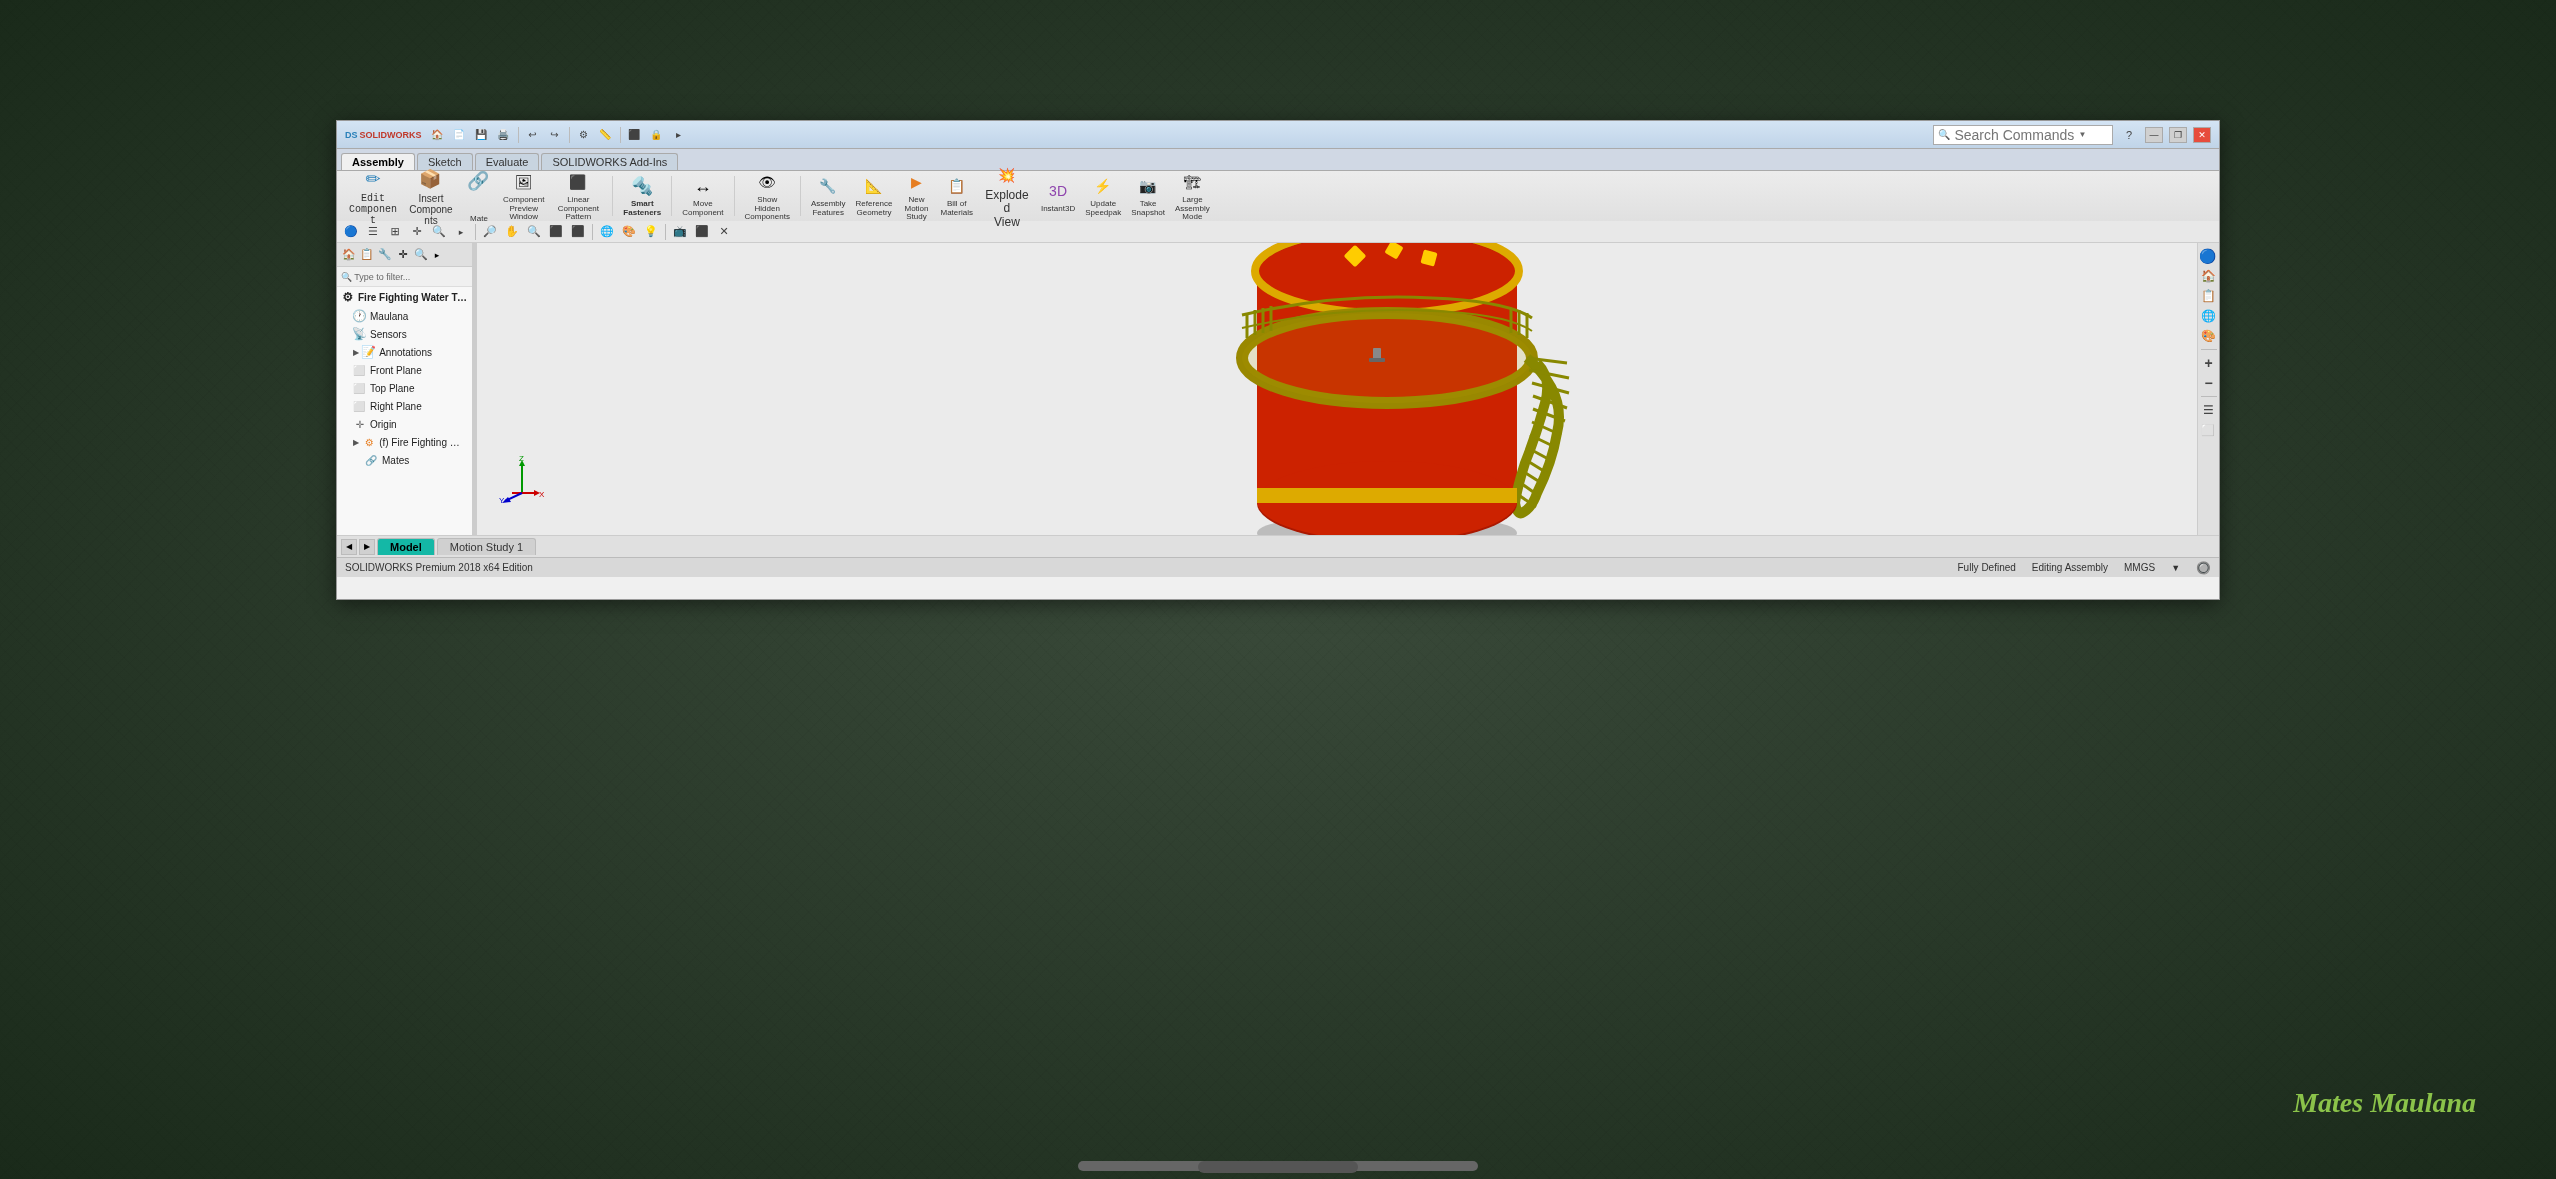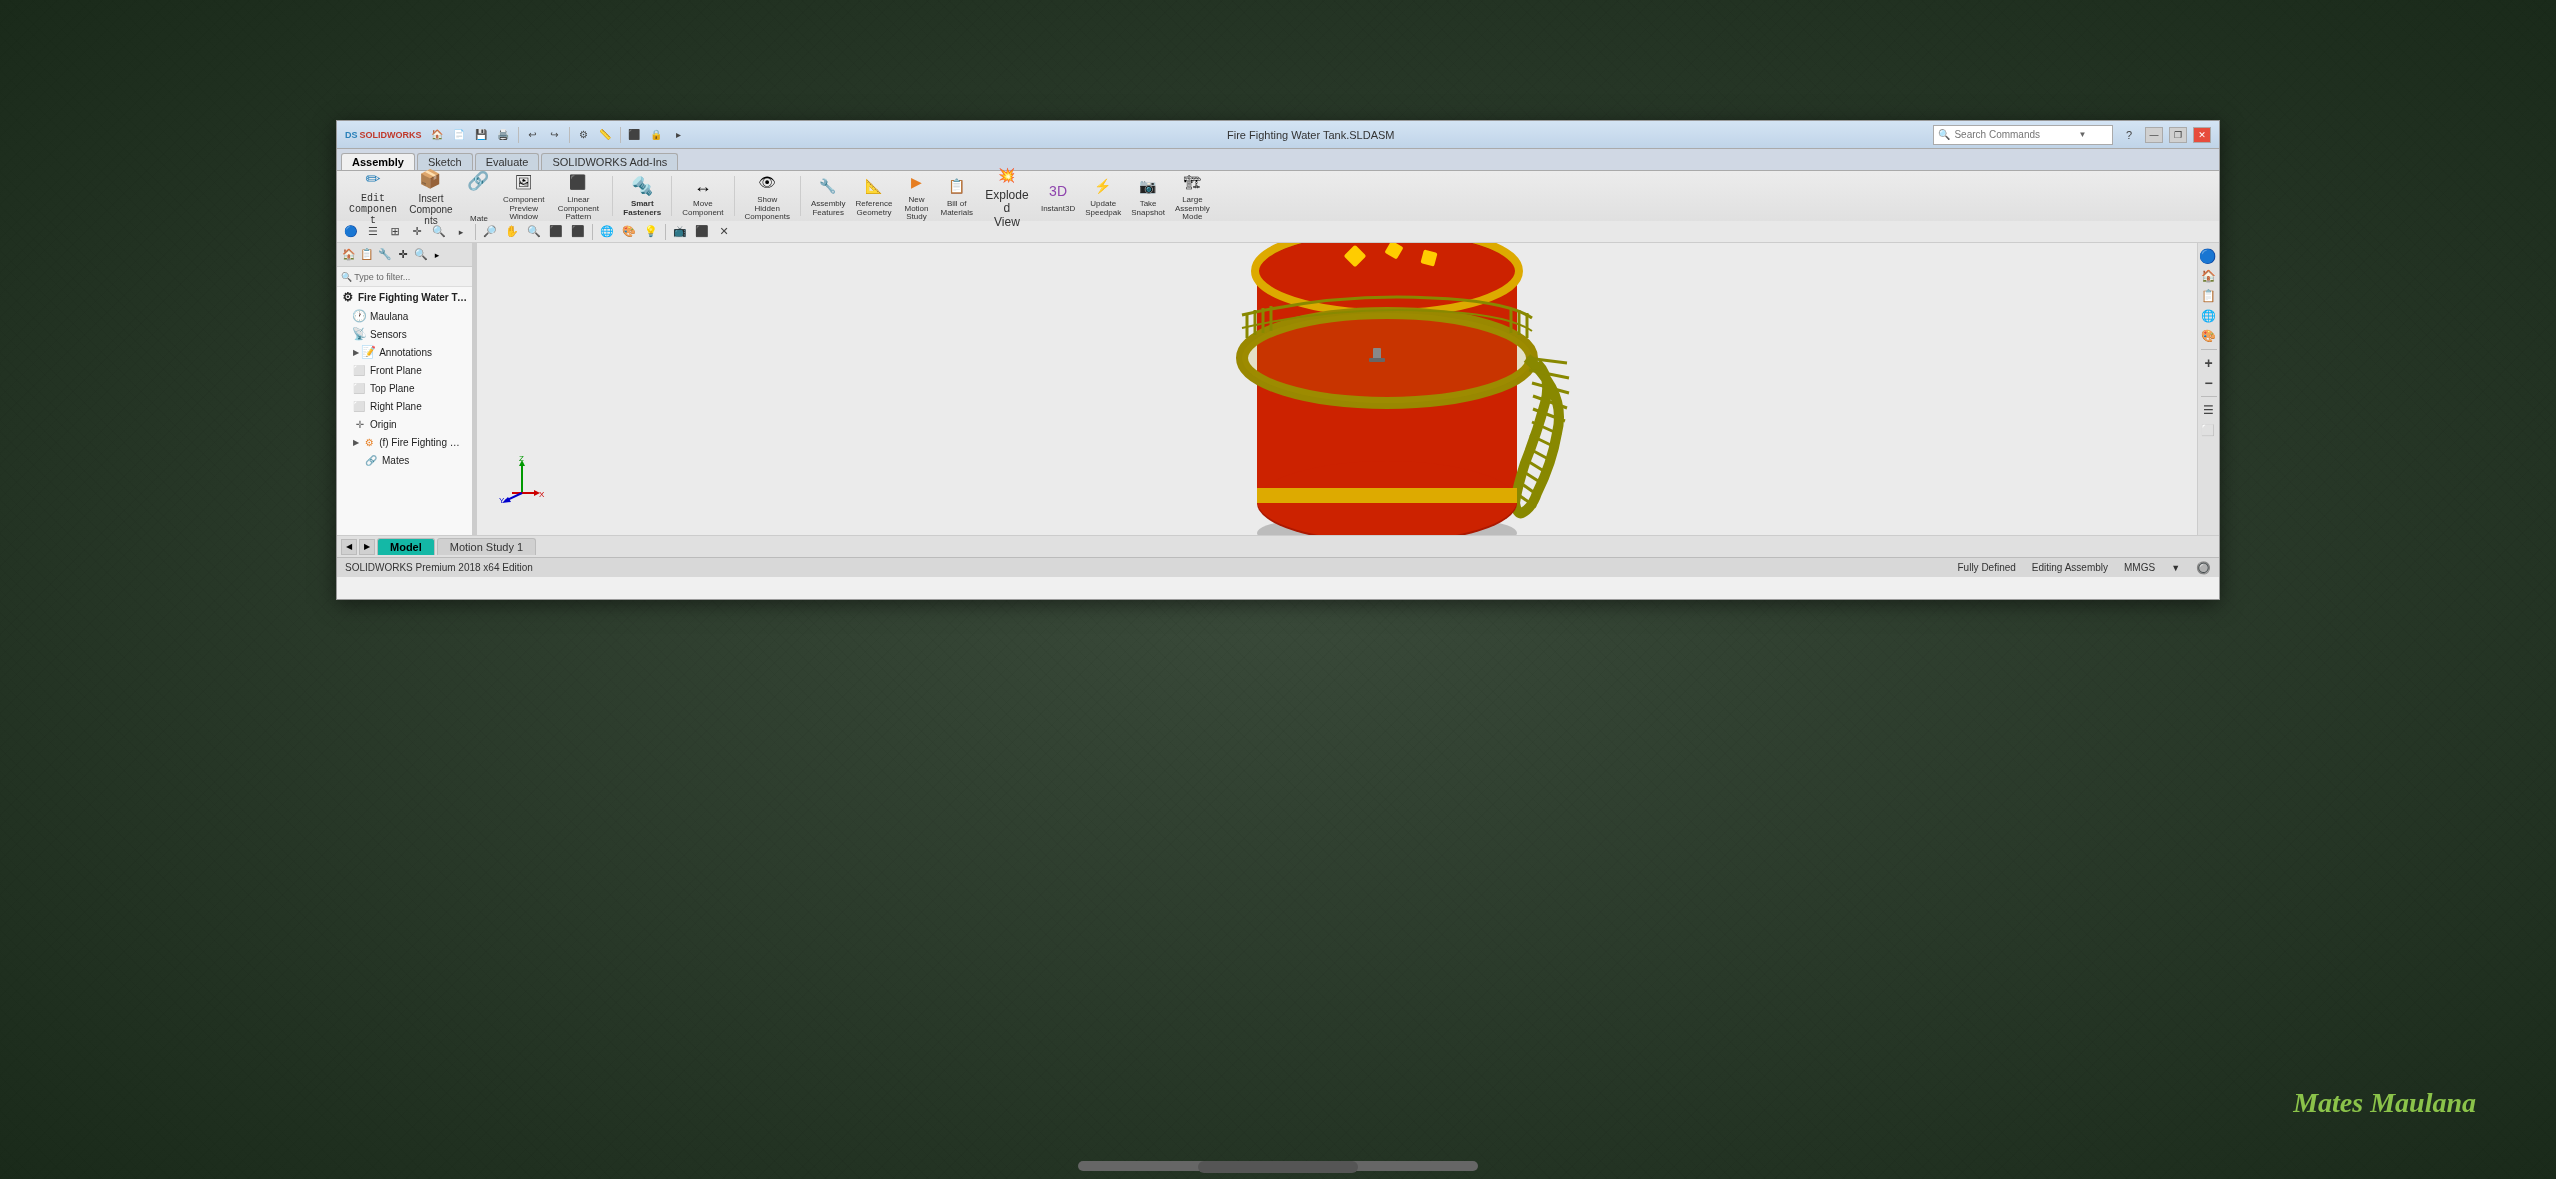--- a/index.html
+++ b/index.html
@@ -388,26 +388,25 @@
         <div class="toolbar-sep"></div>
         <div class="toolbar-btn" style="font-size:10px;">⚙</div>
         <div class="toolbar-btn" style="font-size:10px;">📏</div>
         <div class="toolbar-sep"></div>
         <div class="toolbar-btn" style="font-size:10px;">⬛</div>
         <div class="toolbar-btn" style="font-size:10px;">🔒</div>
         <div class="toolbar-btn" style="font-size:10px;">▸</div>
       </div>
     </div>
 
-    <div class="title-text">Fire Fighting Water Tank.SLDASM</div>
 
     <div style="display:flex;align-items:center;gap:6px;">
       <div class="search-bar-title">
         <span style="font-size:10px;color:#666;">🔍</span>
-        <input type="text" style="font-size: 10px; width: 120px; border: none; outline: none; color: rgb(102, 102, 102);" placeholder="Search Commands">
+        <input type="text" style="font-size: 14px; width: 120px; border: none; outline: none; color: rgb(102, 102, 102);" placeholder="Search Commands">
         <span style="font-size:8px;color:#666;">▼</span>
       </div>
       <div class="toolbar-btn" style="font-size:11px;">?</div>
       <div class="title-btn">—</div>
       <div class="title-btn">❐</div>
       <div class="title-btn close">✕</div>
     </div>
   </div>
 
   <div class="ribbon-tabs">

